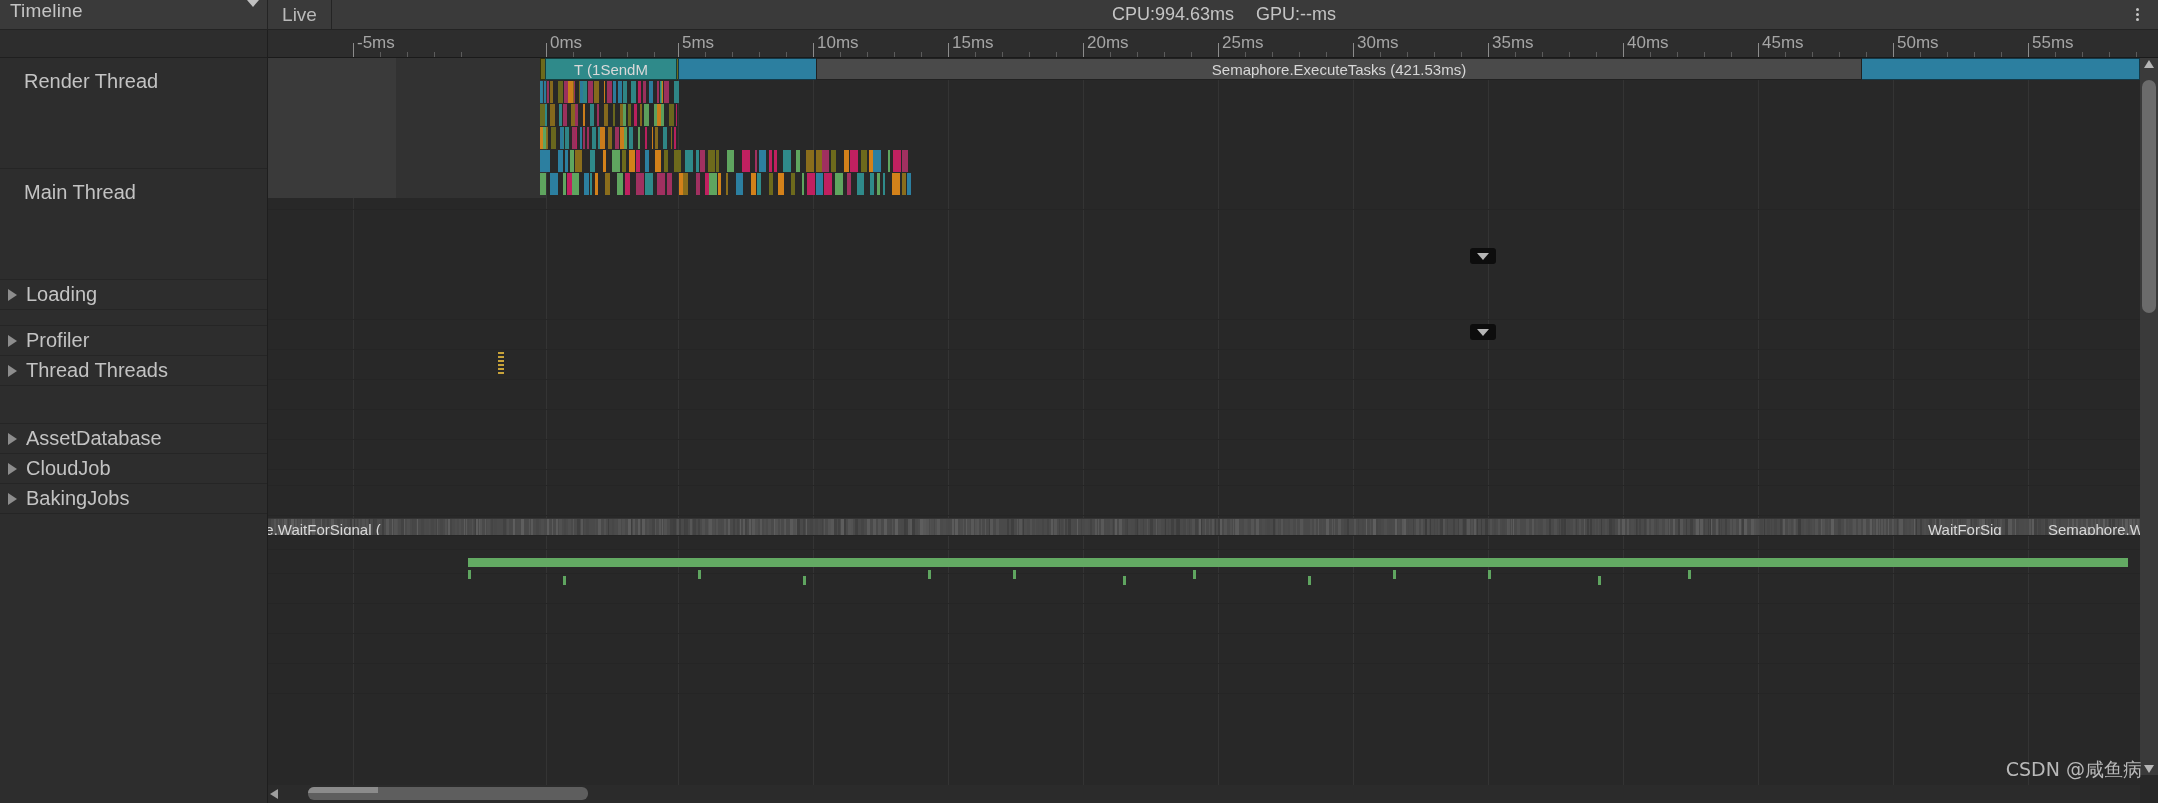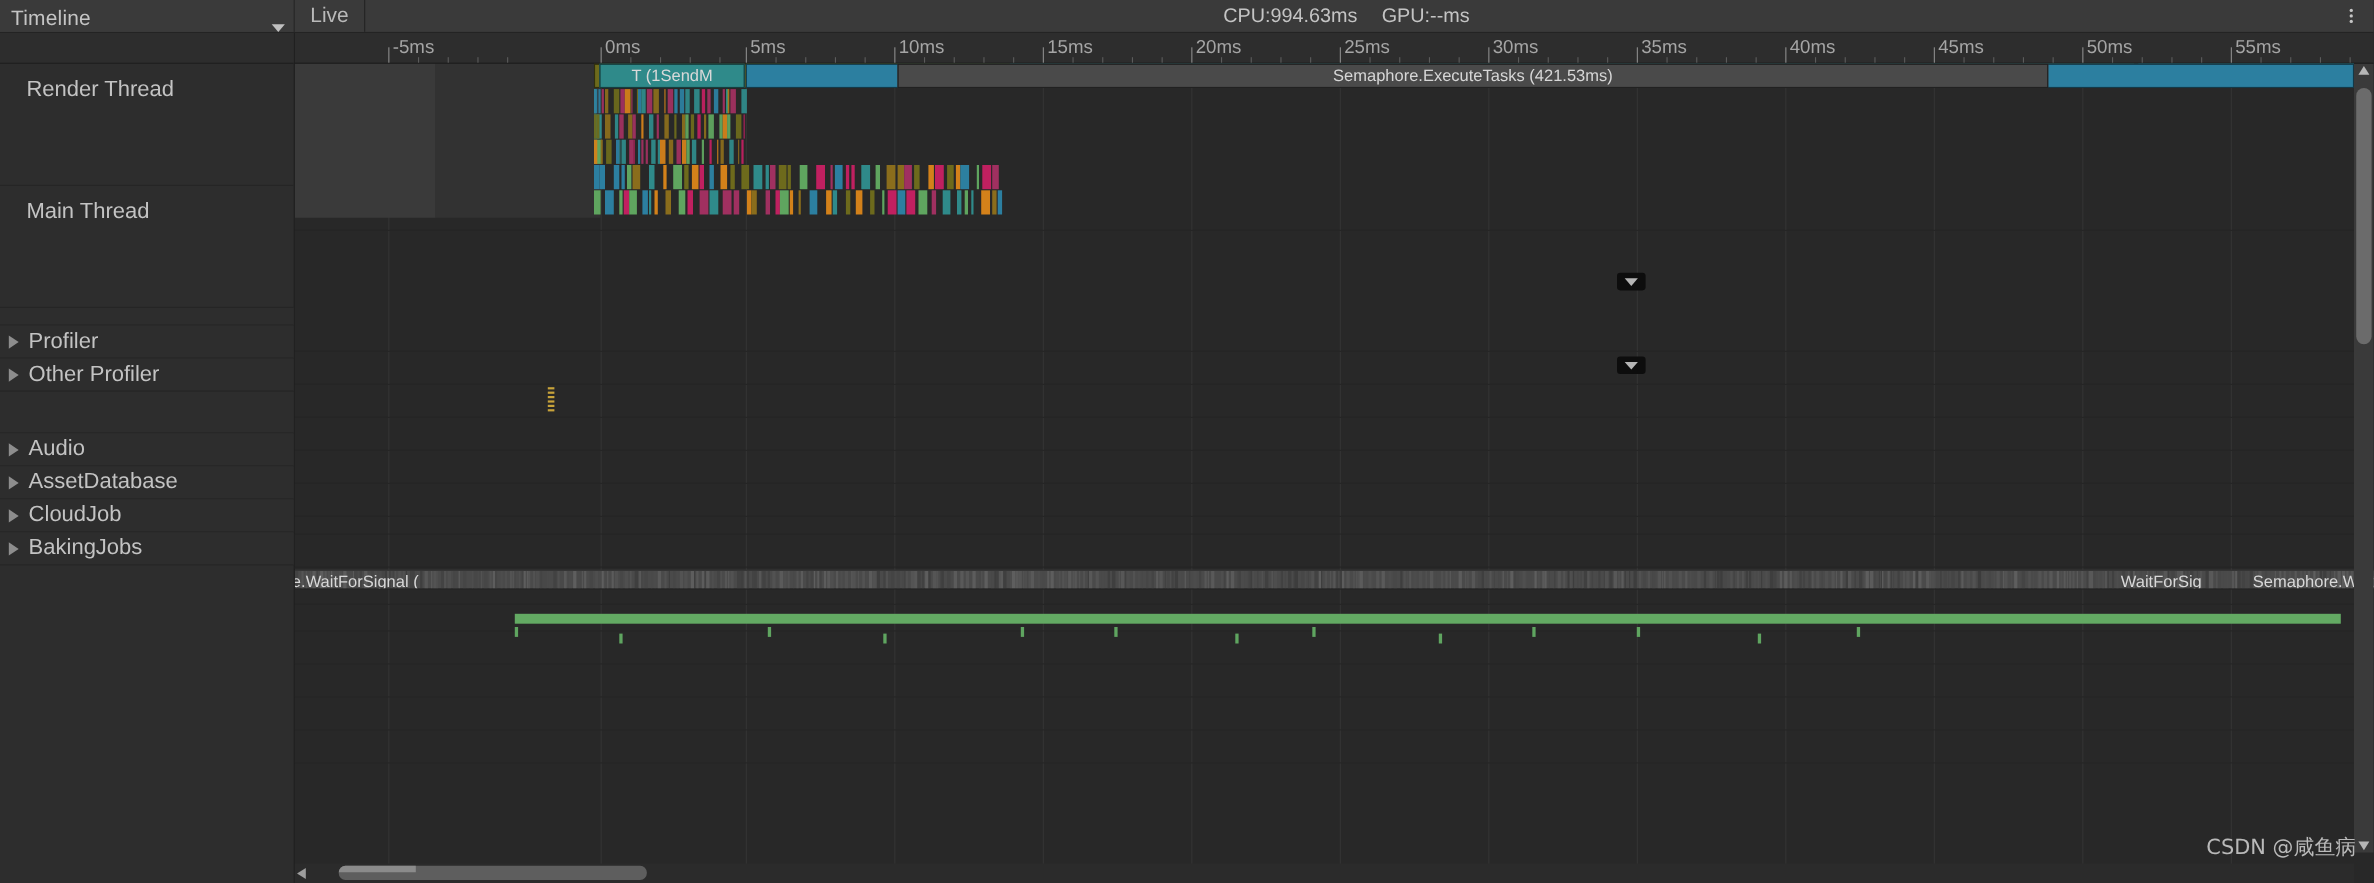--- a/index.html
+++ b/index.html
@@ -12,21 +12,21 @@
   #app { position: relative; width: 2158px; height: 803px; background: #282828; }
 
   
   .toolbar {
     position: absolute; left: 0; top: 0; width: 2158px; height: 30px;
     background: #3a3a3a; border-bottom: 1px solid #232323;
     display: flex; align-items: stretch;
   }
   .tb-dropdown {
     width: 268px; background: #3a3a3a; border-right: 1px solid #242424;
-    display: flex; align-items: flex-end; padding: 0 8px 0 10px; cursor: pointer;
+    display: flex; align-items: flex-start; padding: 0 8px 0 10px; cursor: pointer;
   }
   .tb-dropdown .lbl { color: #c4c4c4; font-size: 19px; flex: 1; letter-spacing: .2px; }
   .tri-down {
     width: 0; height: 0; border-left: 6px solid transparent; border-right: 6px solid transparent;
     border-top: 7px solid #c0c0c0;
   }
   .tb-live {
     width: 64px; background: #3a3a3a; border-right: 1px solid #242424;
     display: flex; align-items: center; justify-content: center; cursor: pointer;
   }
@@ -197,34 +197,34 @@
       <div class="ruler-spacer"></div>
 
       <div style="height:111px; position:relative; border-bottom:1px solid #252525;">
         <div class="thread-name" style="position:absolute; top:12px;">Render Thread</div>
       </div>
 
       <div style="height:111px; position:relative; border-bottom:1px solid #252525;">
         <div class="thread-name" style="position:absolute; top:12px;">Main Thread</div>
       </div>
 
+      <div class="grp-row" style="height:30px">
+        <span class="caret"></span>
+        <span class="gname">Loading</span>
+      </div>
       <div style="height:16px;background:#2d2d2d;border-bottom:1px solid #252525;"></div>
       <div class="grp-row" style="height:30px">
         <span class="caret"></span>
         <span class="gname">Profiler</span>
       </div>
       <div class="grp-row" style="height:30px">
         <span class="caret"></span>
-        <span class="gname">Other Profiler</span>
+        <span class="gname">Thread Threads</span>
       </div>
       <div style="height:38px;background:#2d2d2d;border-bottom:1px solid #252525;"></div>
-      <div class="grp-row" style="height:30px">
-        <span class="caret"></span>
-        <span class="gname">Audio</span>
-      </div>
       <div class="grp-row" style="height:30px">
         <span class="caret"></span>
         <span class="gname">AssetDatabase</span>
       </div>
       <div class="grp-row" style="height:30px">
         <span class="caret"></span>
         <span class="gname">CloudJob</span>
       </div>
       <div class="grp-row" style="height:30px">
         <span class="caret"></span>

